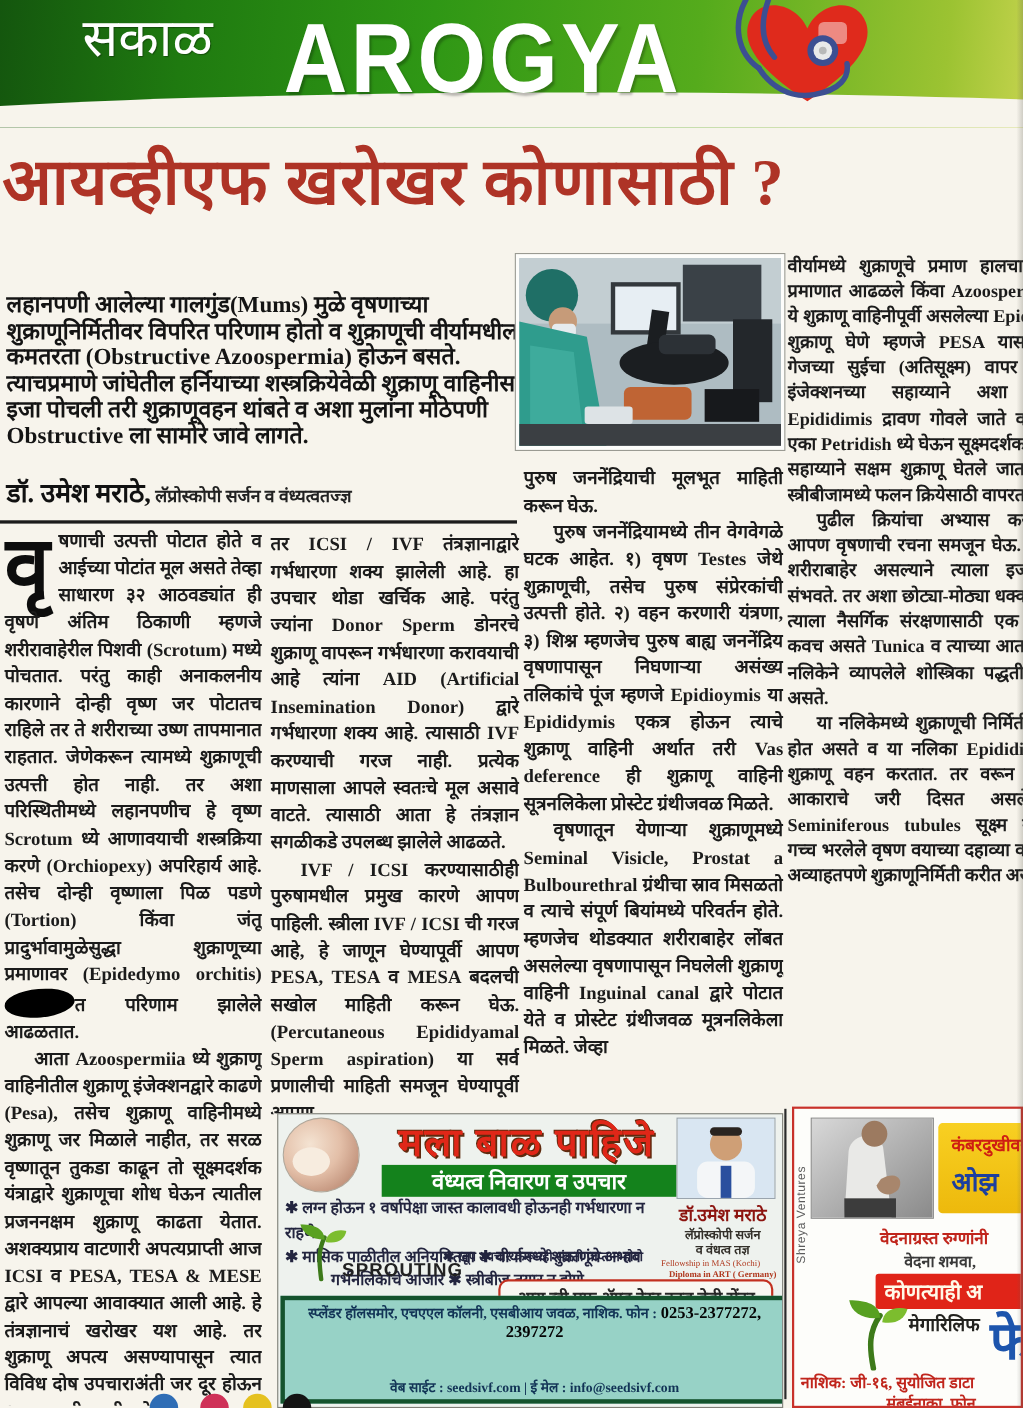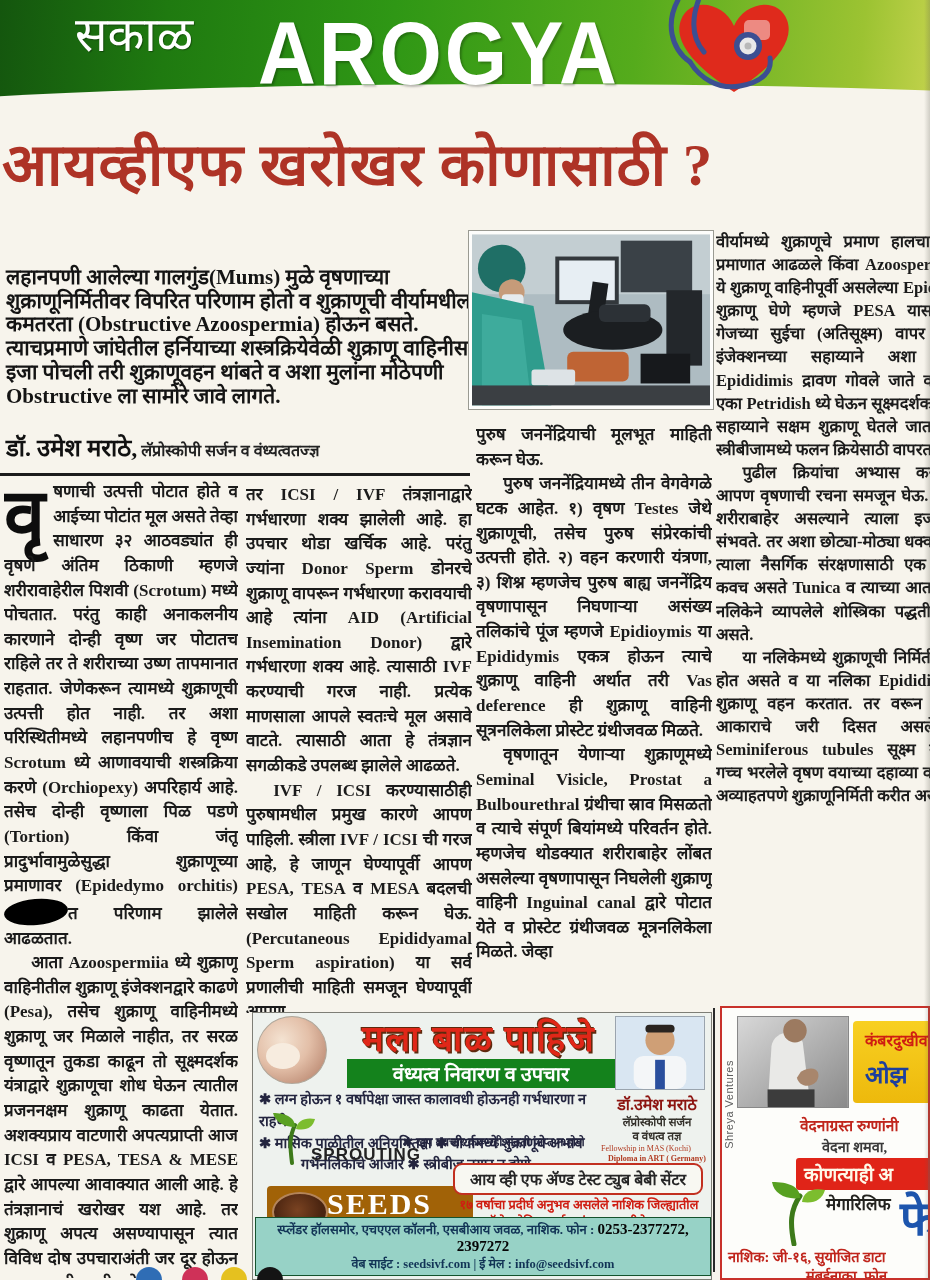--- a/index.html
+++ b/index.html
@@ -87,25 +87,25 @@
   .seeds-oval{position:absolute;left:5px;top:6px;width:52px;height:36px;border:2px solid #b4845a;border-radius:50%;
     background:radial-gradient(circle at 45% 45%,#7a4322 0%,#4a2410 70%);}
   .seeds-word{position:absolute;left:60px;top:1px;color:#fff;font-size:30px;font-weight:bold;letter-spacing:2px;}
   .seeds-tag{position:absolute;left:62px;top:34px;color:#d8d4c8;font-size:6.5px;letter-spacing:1px;
     font-family:"Liberation Sans","DejaVu Sans",sans-serif;}
   .seeds-dev{position:absolute;left:18px;top:206px;font-size:19px;font-weight:bold;color:#141414;}
   .ivf-box{position:absolute;left:200px;top:150px;width:250px;border:2px solid #c23020;border-radius:9px;
     background:#f8f8f2;color:#262626;font-size:16px;font-weight:bold;text-align:center;padding:3px 4px;box-sizing:border-box;}
   .exp-text{position:absolute;left:198px;top:184px;width:256px;color:#cf1d12;font-size:12.8px;font-weight:bold;
     text-align:center;line-height:1.35;}
-  .contact-band{position:absolute;left:2px;bottom:3px;width:454px;background:#97d2c6;border:1px solid #14532d;
+  .contact-band{position:absolute;left:2px;bottom:3px;width:454px;background:#97d2c6;border:4px solid #14532d;
     text-align:center;padding:2px 0 3px 0;}
   .cb-line1{font-size:13px;font-weight:bold;color:#123456;}
   .cb-phone{font-size:15px;font-weight:bold;color:#050505;}
-  .cb-line2{font-size:12.5px;font-weight:bold;color:#123456;}
+  .cb-line2{font-size:12.5px;font-weight:bold;color:#123456;margin-top:32px;}
 
   
   .ad-back{position:absolute;left:720px;top:1006px;width:210px;height:274px;background:#fdfdfa;
     border:2px solid #c8312a;box-sizing:border-box;overflow:hidden;}
   .shreya{position:absolute;left:1px;top:52px;writing-mode:vertical-rl;transform:rotate(180deg);
     font-family:"Liberation Sans","DejaVu Sans",sans-serif;font-size:11px;color:#5c5c5c;letter-spacing:.5px;}
   .man-photo{position:absolute;left:15px;top:8px;width:112px;height:92px;border:1px solid #888;box-sizing:border-box;}
   .man-photo svg{display:block;width:100%;height:100%;}
   .yellow-banner{position:absolute;left:131px;top:13px;width:160px;height:82px;
     background:linear-gradient(#f8d022,#edb90c);border-radius:4px;padding:8px 0 0 12px;box-sizing:border-box;}

